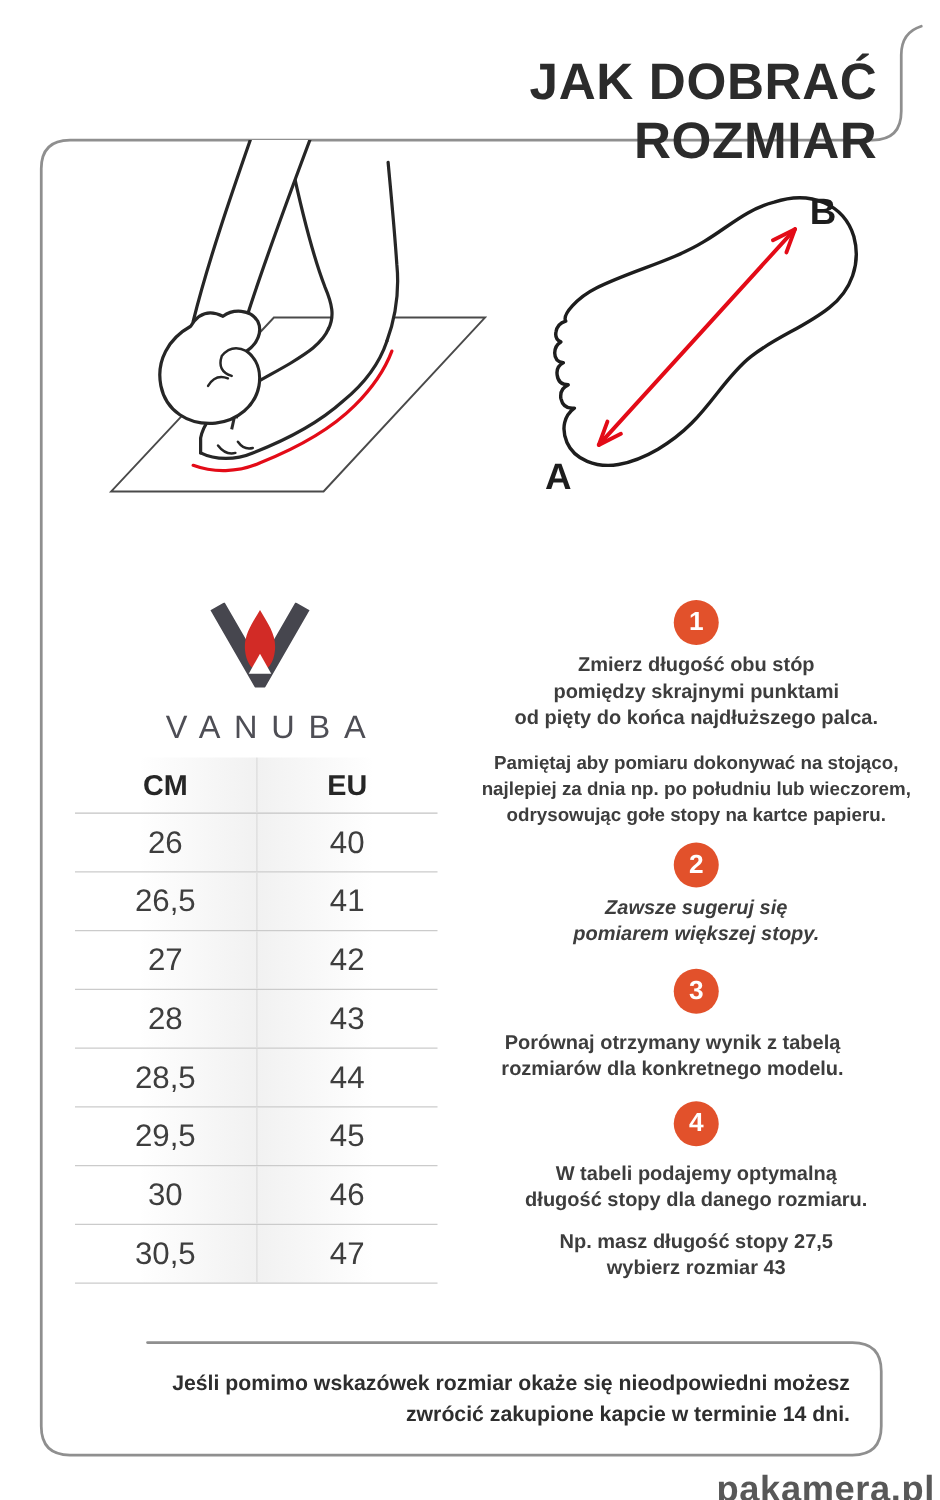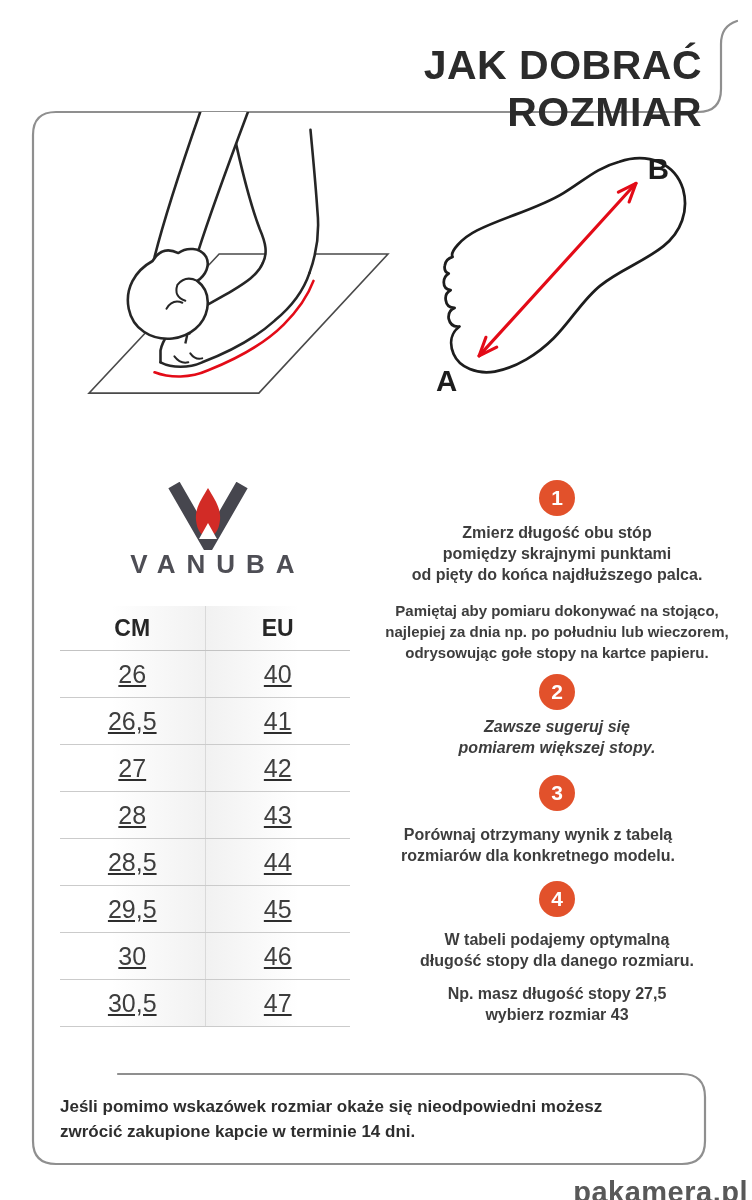--- a/index.html
+++ b/index.html
@@ -8,46 +8,46 @@
     font-family:"Liberation Sans", sans-serif;color:#2d2d2d;
   }
   .abs{position:absolute;}
   
   .title{
     left:242px;top:42px;width:460px;text-align:right;
     font-size:41px;font-weight:bold;letter-spacing:0.5px;color:#2b2b2b;
   }
   
   .brand-text{
-    left:57px;top:549px;width:300px;text-align:center;
-    font-size:26px;letter-spacing:11px;padding-left:11px;color:#4e4e55;font-weight:700;
+    left:57px;top:566px;width:300px;text-align:center;
+    font-size:26px;letter-spacing:11px;padding-left:11px;color:#4e4e55;font-weight:400;
   }
   
   .size-table{left:60px;top:606px;width:290px;}
   .st-header{display:flex;height:44px;border-bottom:1.5px solid #c3c3c3;}
-  .st-row{display:flex;height:46px;border-bottom:1.4px solid #cbcbcb;text-decoration:underline;}
+  .st-row{display:flex;height:46px;border-bottom:1.4px solid #cbcbcb;}
   .st-cell{width:50%;display:flex;align-items:center;justify-content:center;}
   .cell-l{border-right:1.5px solid #d9d9d9;
           background:linear-gradient(to right, rgba(120,120,120,0) 35%, rgba(120,120,120,0.10) 100%);}
   .cell-r{background:linear-gradient(to left, rgba(120,120,120,0) 35%, rgba(120,120,120,0.10) 100%);}
   .st-header .st-cell{font-size:23px;font-weight:bold;color:#262626;}
   .st-row .st-cell{font-size:25px;color:#3e3e3e;}
   
   .badge{
     width:36px;height:36px;border-radius:50%;
     display:flex;align-items:center;justify-content:center;
     color:#ffffff;font-size:21px;font-weight:bold;
   }
   .step-text{
     width:360px;text-align:center;white-space:pre-line;
     font-size:16px;font-weight:bold;line-height:21px;color:#3d3d3d;
   }
   
   .footer-text{
-    left:60px;top:1094px;width:620px;text-align:left;white-space:pre-line;
+    left:60px;top:1094px;width:620px;text-align:right;white-space:pre-line;
     font-size:17px;font-weight:bold;line-height:25px;color:#2e2e2e;
   }
   .watermark{
     right:4px;top:1158px;font-size:29px;font-weight:bold;color:#585858;letter-spacing:0.5px;margin-top:18px;
   }
   svg{display:block;}
 </style>
 </head>
 <body>
 

